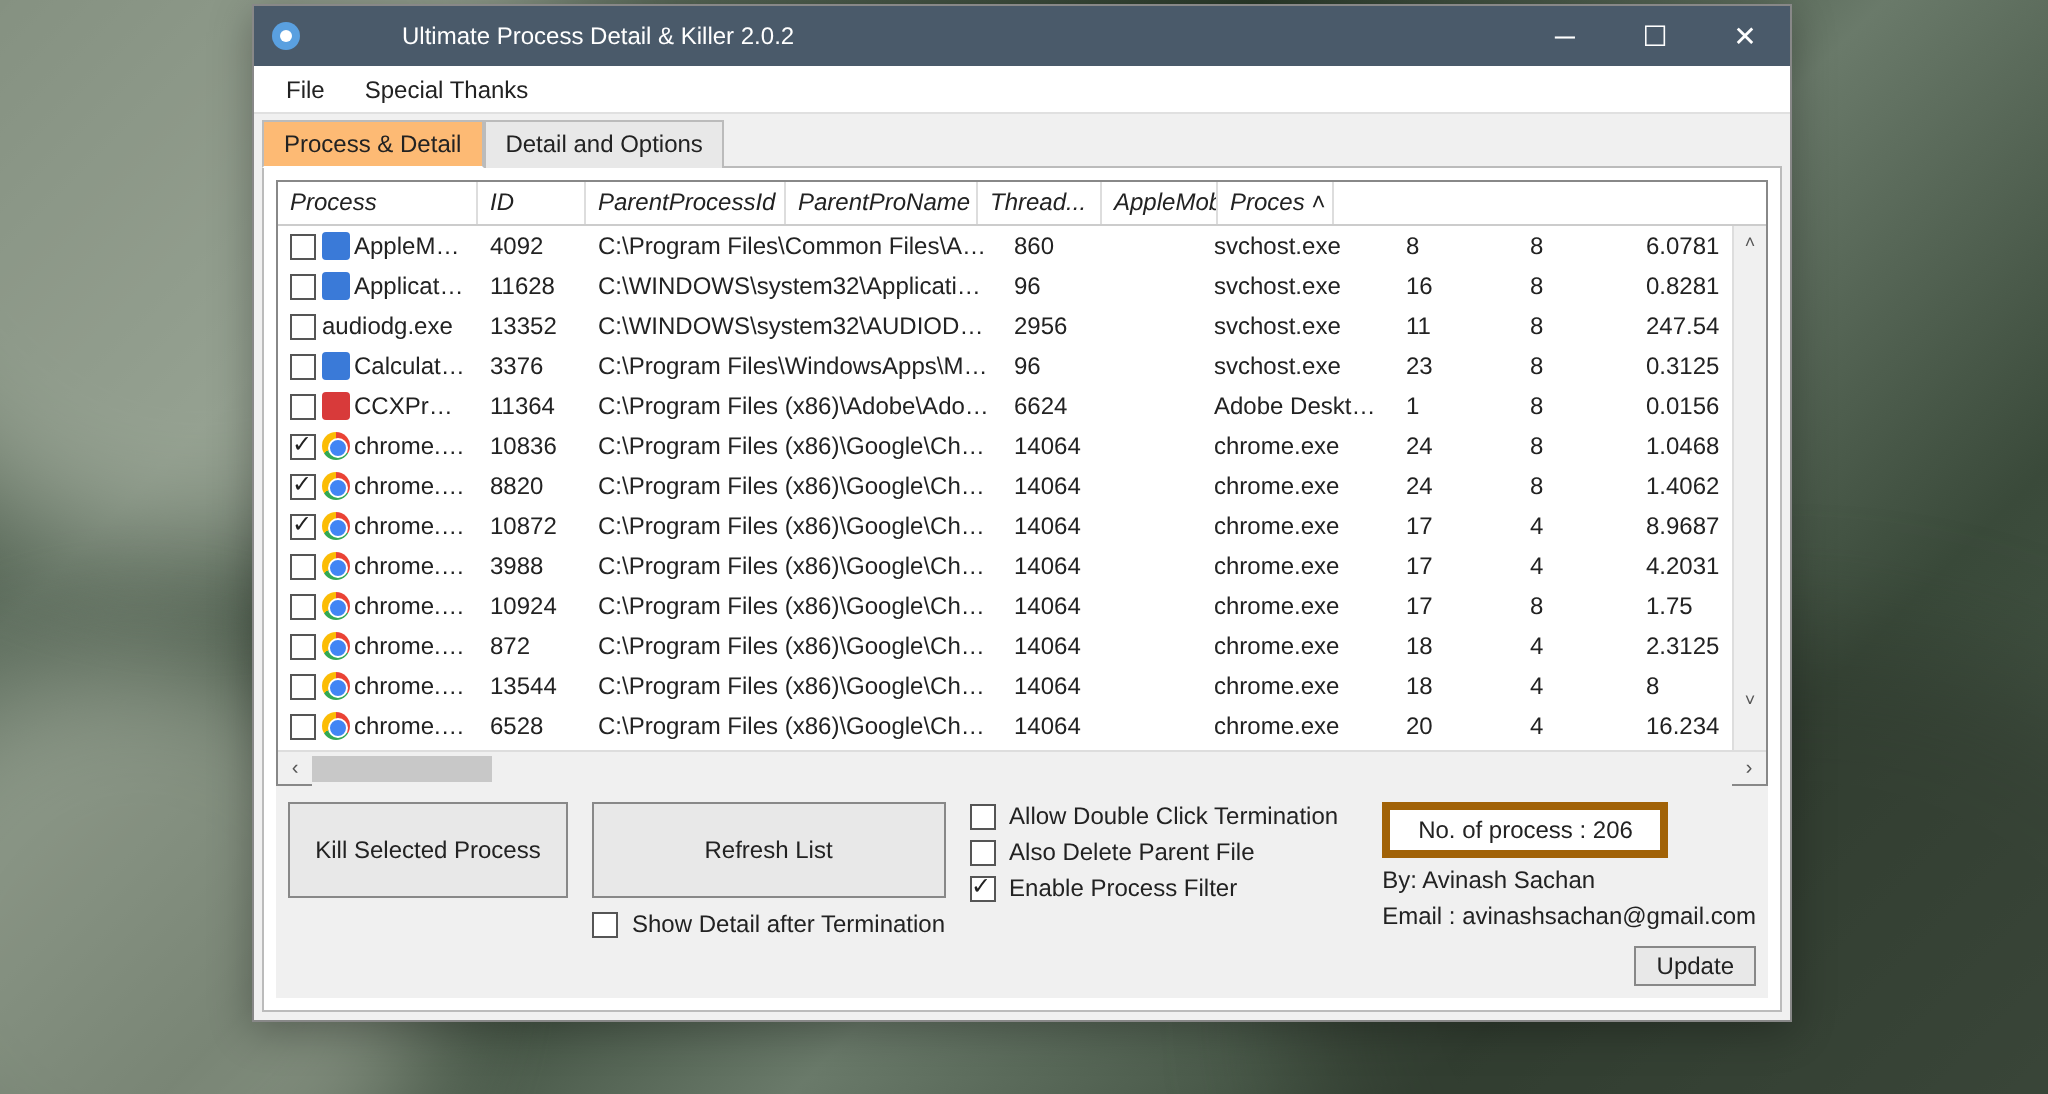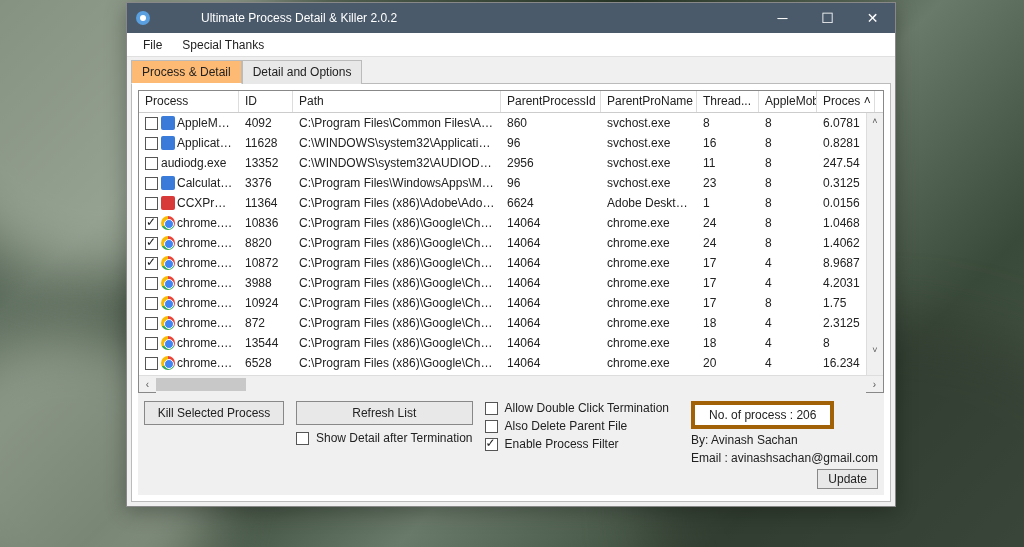--- a/index.html
+++ b/index.html
@@ -85,20 +85,21 @@
     border:1px solid #888;
     background:#fff;
     position:relative;
   }
   .list-header {
     display:flex;
     background:#fff;
     border-bottom:1px solid #ccc;
     font-size:12px;
     height:22px;
+    font-style:italic;
   }
   .list-header .col {
     border-right:1px solid #ddd;
     padding: 3px 6px;
     overflow:hidden;
     white-space:nowrap;
   }
   .list-body {
     height: 262px;
     overflow:hidden;
@@ -176,21 +177,21 @@
     display:flex;
     padding:8px 6px 4px 6px;
     gap:12px;
     align-items:flex-start;
     background:#f0f0f0;
   }
   .btn-col { display:flex; flex-direction:column; gap:6px;}
   .btn {
     border:1px solid #888;
     background:#e8e8e8;
-    padding:4px 10px;
+    padding:16px 10px;
     font-size:12px;
     text-align:center;
     min-width:140px;
   }
   .opt-col { display:flex; flex-direction:column; gap:4px; font-size:12px;}
   .opt-row { display:flex; align-items:center; gap:4px;}
   .info-col { display:flex; flex-direction:column; gap:4px; font-size:12px; margin-left:auto; align-items:flex-start;}
   .countbox { border:4px solid #a16207; background:#fff; padding:3px 14px; font-size:12px;}
   .update-row { display:flex; justify-content:flex-end; padding:0 6px 6px 0; background:#f0f0f0;}
   .col1 { width:100px;}
@@ -234,21 +235,20 @@
   <div class="tabstrip">
     <div class="tab active">Process &amp; Detail</div>
     <div class="tab">Detail and Options</div>
   </div>
 
   <div class="tabcontent">
     <div class="listview">
       <div class="list-header">
         <div class="col col1">Process</div>
         <div class="col col2">ID</div>
-        <div class="col col3">Path</div>
         <div class="col col4">ParentProcessId</div>
         <div class="col col5">ParentProName</div>
         <div class="col col6">Thread...</div>
         <div class="col col7">AppleMob</div>
         <div class="col col8"><span>Proces</span> ˄</div>
       </div>
       <div class="list-body" id="list-body">
         <div class="vscroll-up">˄</div>
         <div class="vscroll-down">˅</div>
       <div class="list-row">

